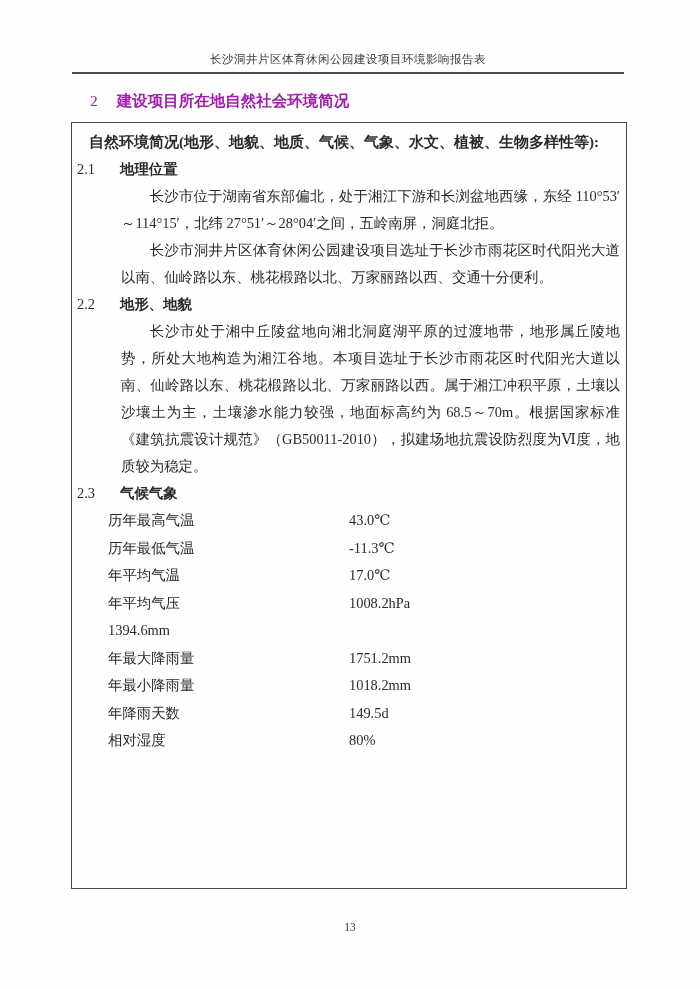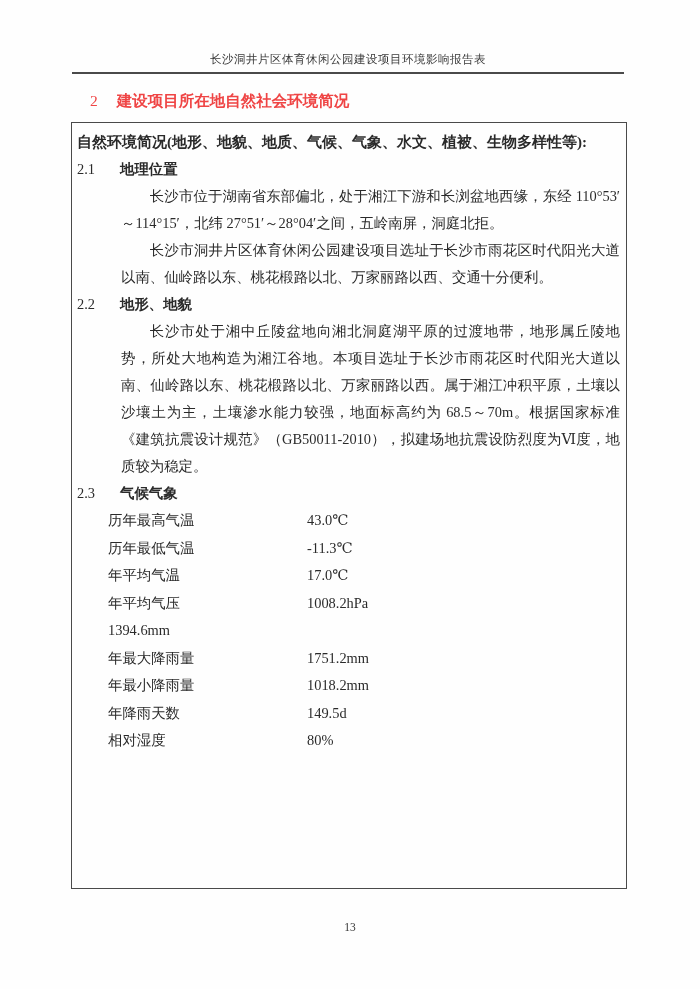--- a/index.html
+++ b/index.html
@@ -27,56 +27,58 @@
     color: #3a3a3a;
     padding-bottom: 5px;
     border-bottom: 2px solid #4a4a4a;
     letter-spacing: 0.5px;
   }
   .chapter-heading {
     position: absolute;
     top: 91px;
     left: 90px;
     font-size: 15.5px;
-    color: #ef4444;
+    color: #a21caf;
   }
   .chapter-heading .num { font-weight: normal; margin-right: 19px; }
   .chapter-heading .ttl { font-weight: bold; }
   .env-box {
     position: absolute;
     top: 122px;
     left: 71px;
     width: 556px;
     height: 767px;
     border: 1.7px solid #4a4a4a;
     padding: 5px 6px 0 5px;
     font-size: 14.4px;
     line-height: 27px;
     overflow: hidden;
   }
   .box-intro {
     font-weight: bold;
     font-size: 15px;
     line-height: 28px;
+    margin-left: 12px;
   }
   .section-title { line-height: 27px; }
   .section-title .num { font-weight: normal; margin-right: 25px; }
   .section-title .ttl { font-weight: bold; }
   .para {
     text-indent: 2em;
     text-align: justify;
     line-height: 27px;
     margin-left: 44px;
   }
   .climate-list { }
   .climate-row {
     display: flex;
     height: 27.5px;
     align-items: center;
     padding-left: 31px;
+    gap: 42px;
   }
   .c-label { width: 199px; }
   .c-value { }
   .doc-footer {
     position: absolute;
     top: 921px;
     left: 0;
     width: 700px;
     text-align: center;
     font-size: 11.5px;

